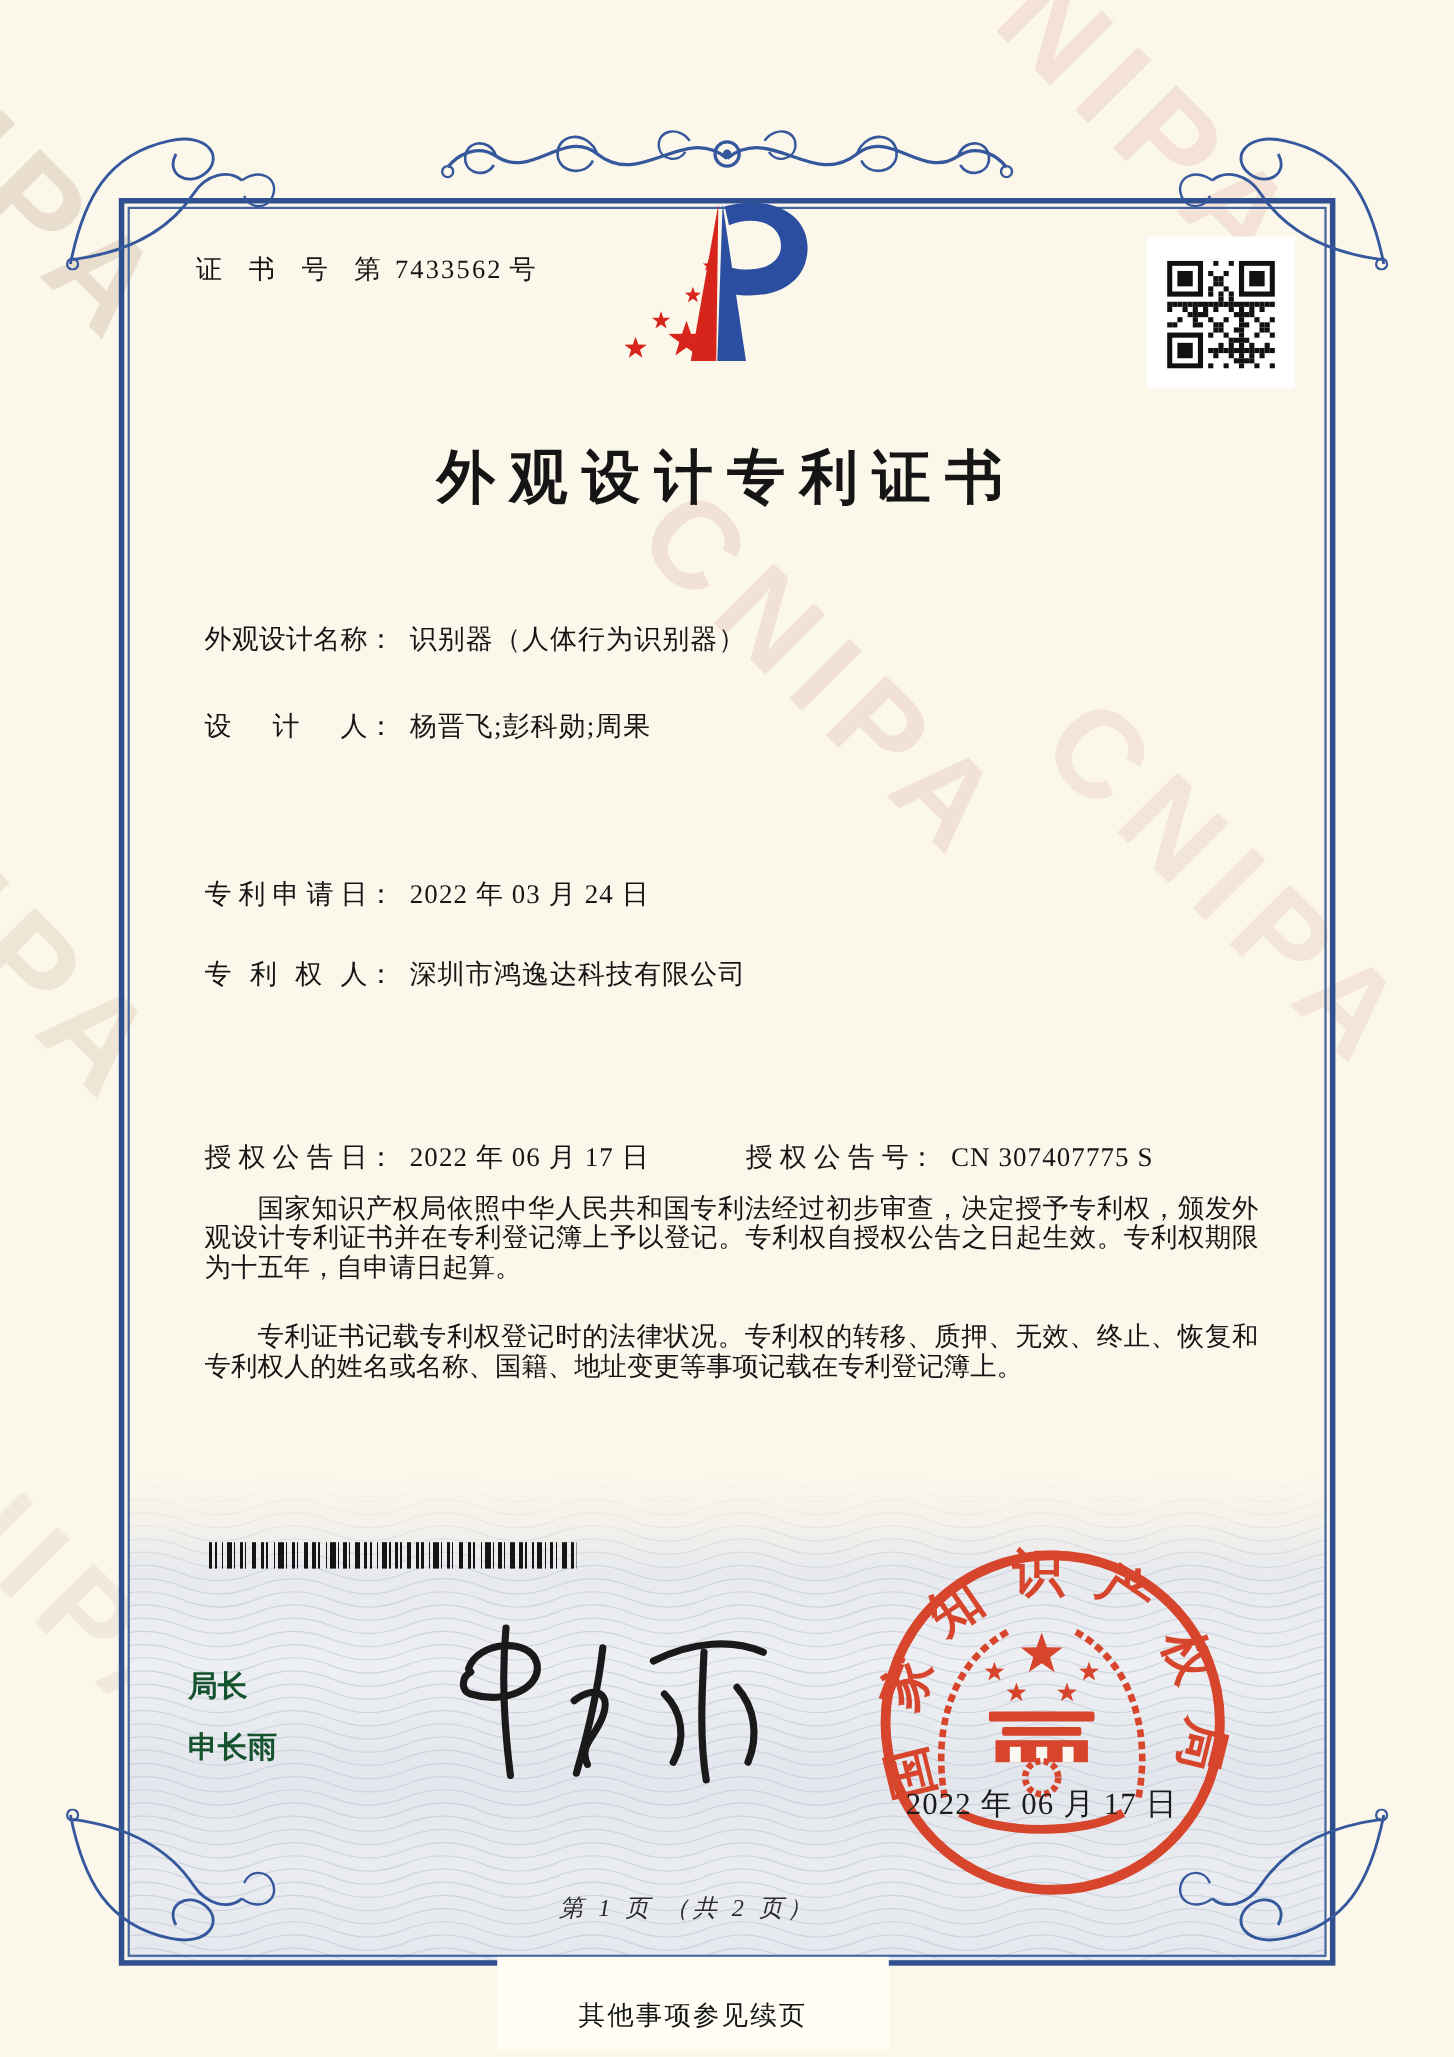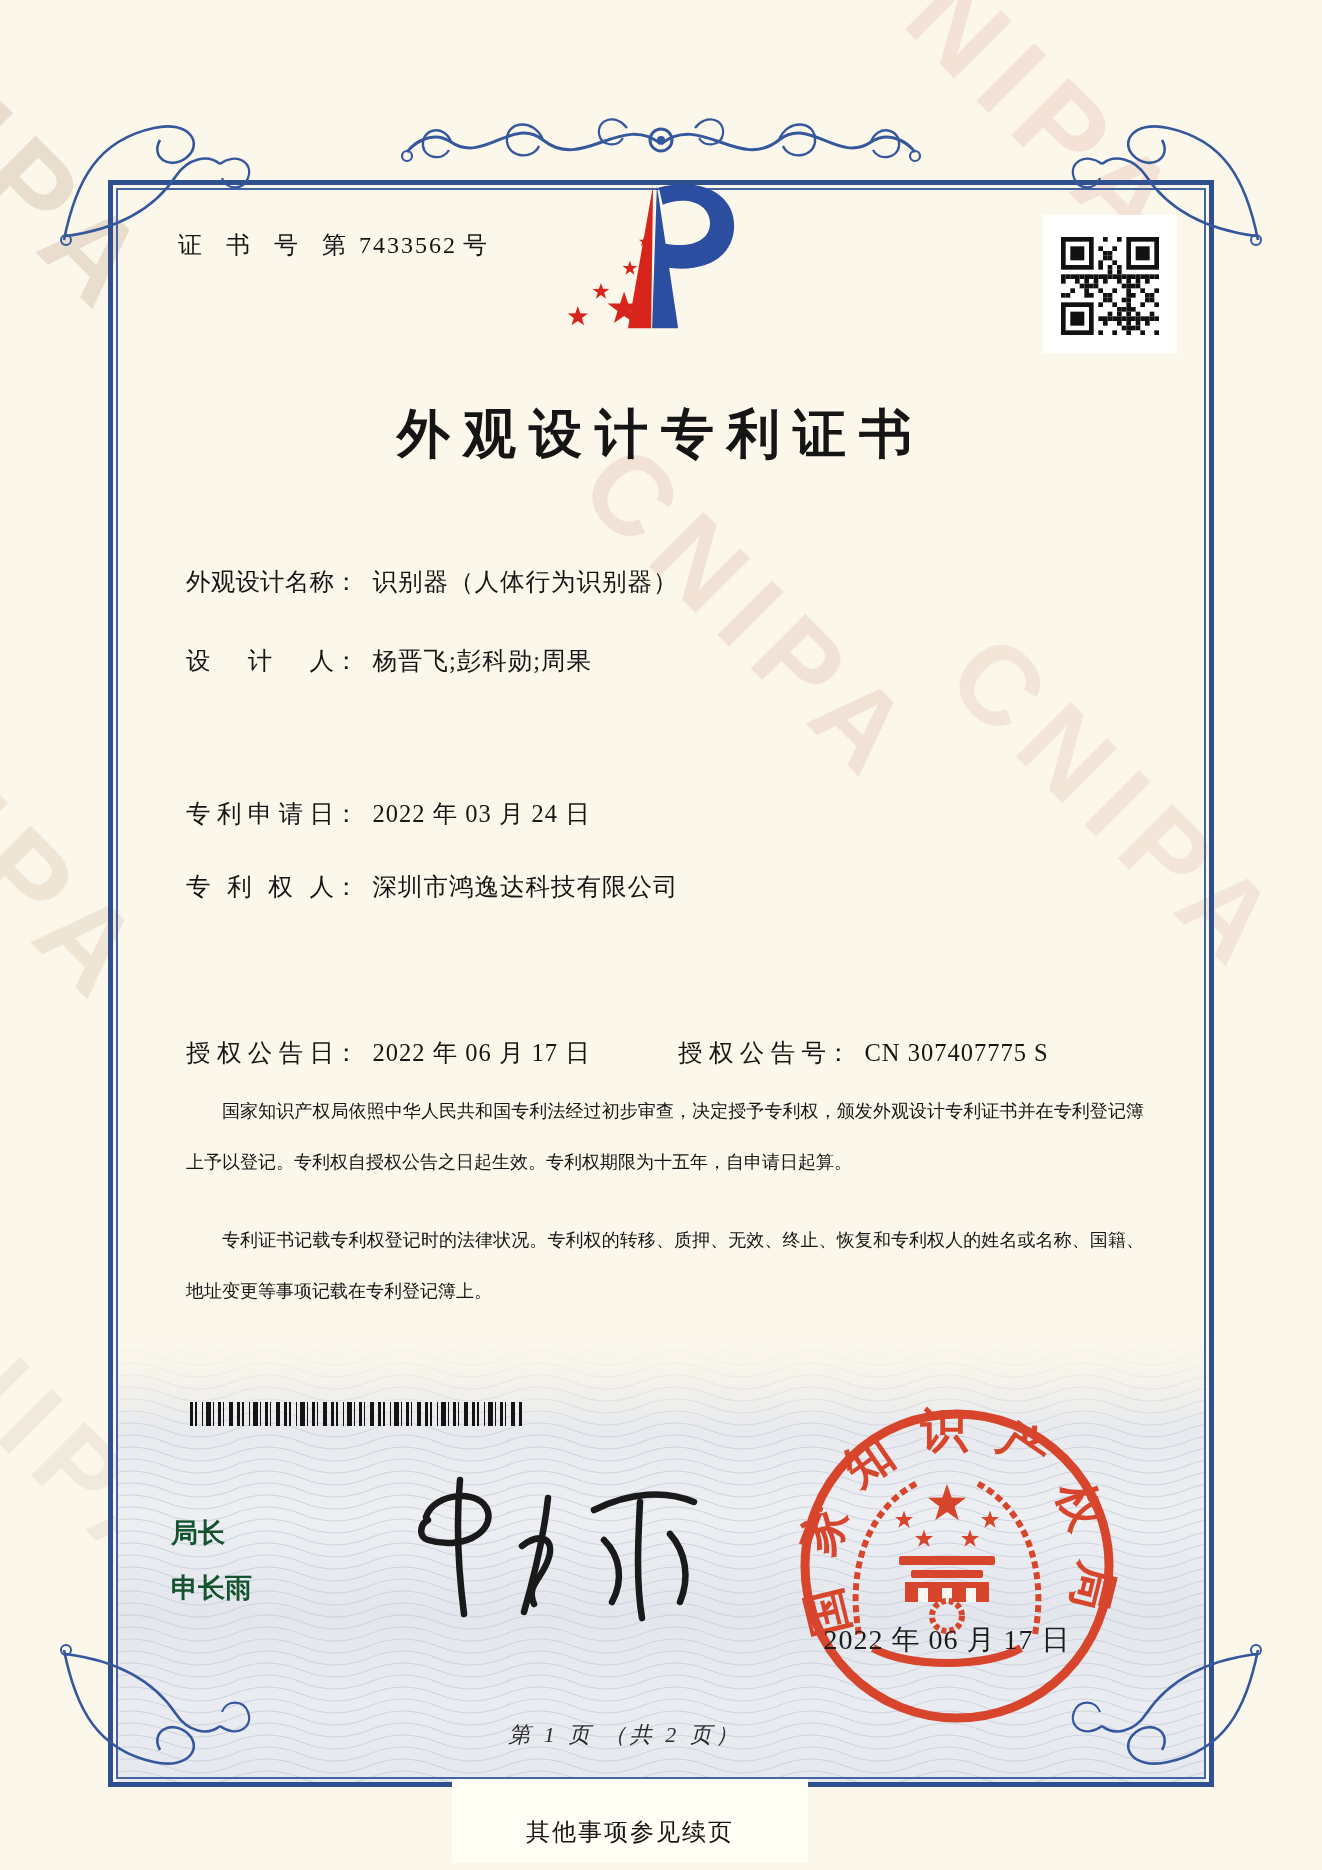--- a/index.html
+++ b/index.html
@@ -32,21 +32,21 @@
   .title{position:absolute;left:0;right:0;top:399px;text-align:center;font-size:53px;
          font-weight:bold;letter-spacing:13px;z-index:4;}
   
   .row{position:absolute;left:186px;font-size:24.5px;z-index:4;line-height:41px;white-space:nowrap;}
   .flabel{display:inline-block;width:148px;text-align:justify;text-align-last:justify;vertical-align:top;}
   .fcolon{vertical-align:top;}
   .fvalue{margin-left:14px;vertical-align:top;letter-spacing:1px;}
   .addr2{display:block;margin-left:176px;letter-spacing:1px;}
   .pair2{position:absolute;left:492px;top:0;white-space:nowrap;}
   
-  .para{position:absolute;left:186px;width:958px;font-size:18px;line-height:51px;
+  .para{position:absolute;left:186px;width:958px;font-size:24px;line-height:27px;
         text-align:justify;text-indent:2em;z-index:4;margin:0;}
   
   .barcode{position:absolute;left:190px;top:1402px;width:334px;height:24px;z-index:4;
     background:repeating-linear-gradient(90deg,
       #141414 0 3px,transparent 3px 5px,#141414 5px 7px,transparent 7px 12px,
       #141414 12px 13px,transparent 13px 16px,#141414 16px 21px,transparent 21px 23px,
       #141414 23px 24px,transparent 24px 28px,#141414 28px 31px,transparent 31px 33px,
       #141414 33px 34px,transparent 34px 39px,#141414 39px 43px,transparent 43px 47px);}
   .signer{position:absolute;left:171px;z-index:4;font-family:"Liberation Sans","DejaVu Sans",sans-serif;
           font-weight:bold;font-size:27px;color:#14532d;}
@@ -330,21 +330,21 @@
     <span class="flabel">专利权人</span><span class="fcolon">：</span><span class="fvalue">深圳市鸿逸达科技有限公司</span>
   </div>
   <div class="row" style="top:1032px;">
     <span class="flabel">授权公告日</span><span class="fcolon">：</span><span class="fvalue">2022 年 06 月 17 日</span>
     <span class="pair2">
       <span class="flabel">授权公告号</span><span class="fcolon">：</span><span class="fvalue">CN 307407775 S</span>
     </span>
   </div>
 
   <p class="para" style="top:1086px;">国家知识产权局依照中华人民共和国专利法经过初步审查，决定授予专利权，颁发外观设计专利证书并在专利登记簿上予以登记。专利权自授权公告之日起生效。专利权期限为十五年，自申请日起算。</p>
-  <p class="para" style="top:1203px;margin-top:12px;">专利证书记载专利权登记时的法律状况。专利权的转移、质押、无效、终止、恢复和专利权人的姓名或名称、国籍、地址变更等事项记载在专利登记簿上。</p>
+  <p class="para" style="top:1203px;">专利证书记载专利权登记时的法律状况。专利权的转移、质押、无效、终止、恢复和专利权人的姓名或名称、国籍、地址变更等事项记载在专利登记簿上。</p>
 
   <div class="barcode"></div>
 
   <div class="signer" style="top:1515px;">局长</div>
   <div class="signer" style="top:1570px;">申长雨</div>
 
   <div class="signature">
     <svg width="310" height="175" viewBox="0 0 310 175" fill="none" stroke="#1a1a1a" stroke-width="6.5" stroke-linecap="round">
       <path d="M62,18 C58,60 60,105 66,152"></path>
       <path d="M28,55 C36,30 84,26 90,50 C95,72 62,88 30,78 C20,75 22,62 30,58"></path>

